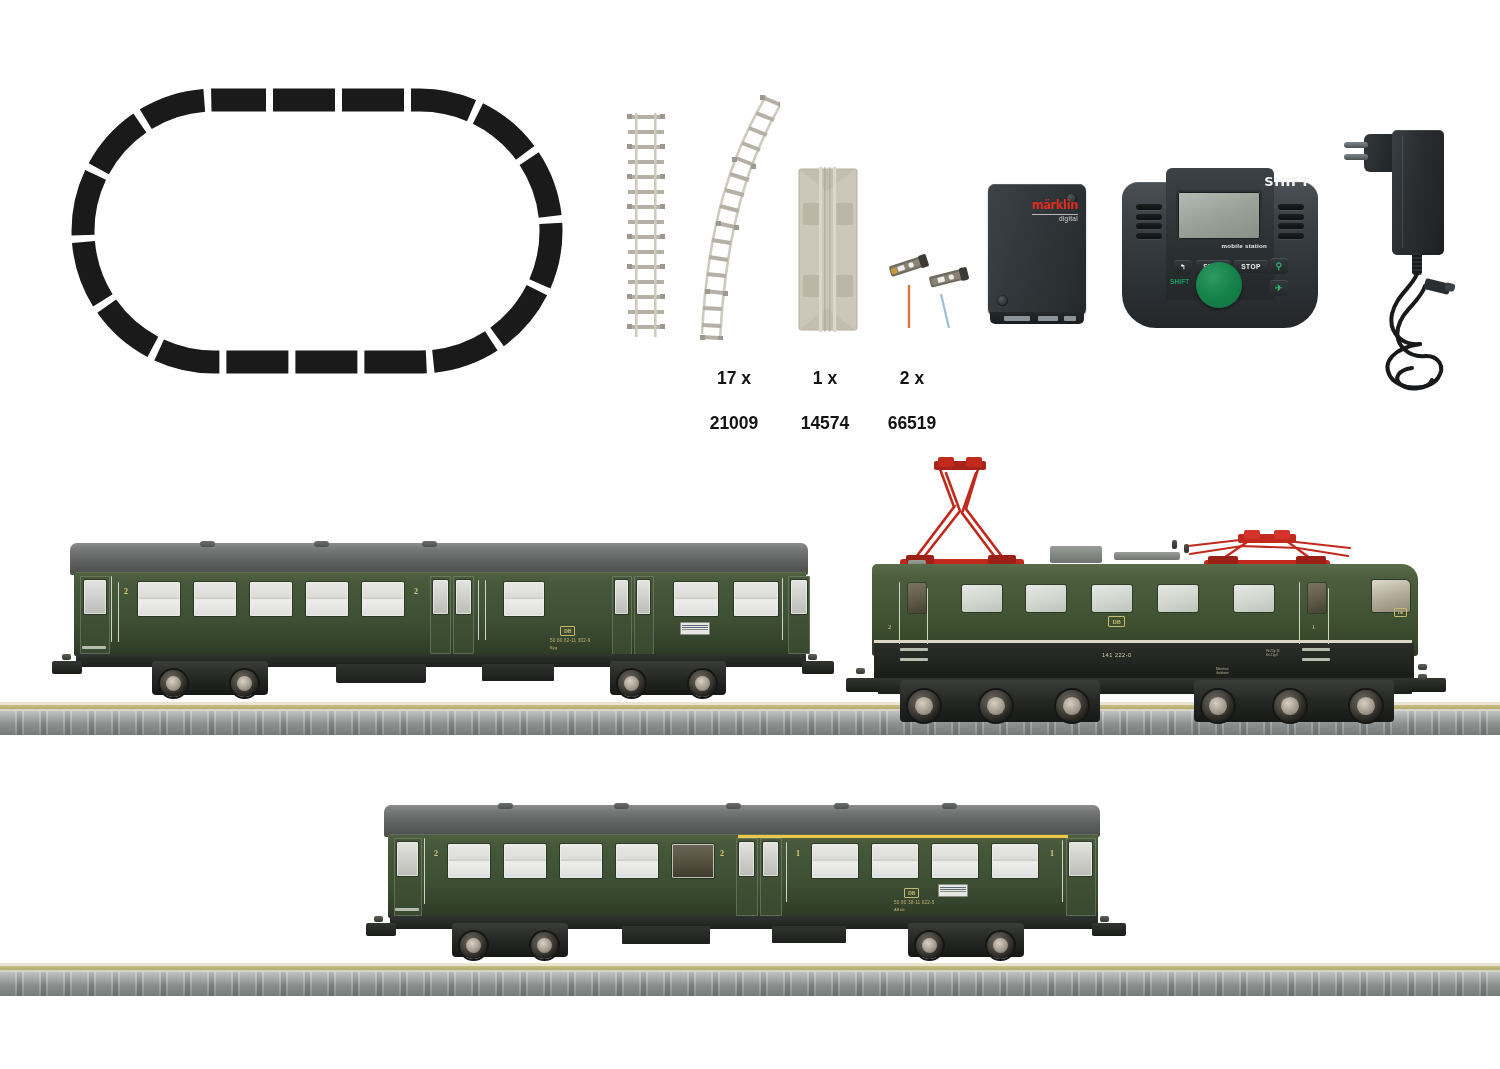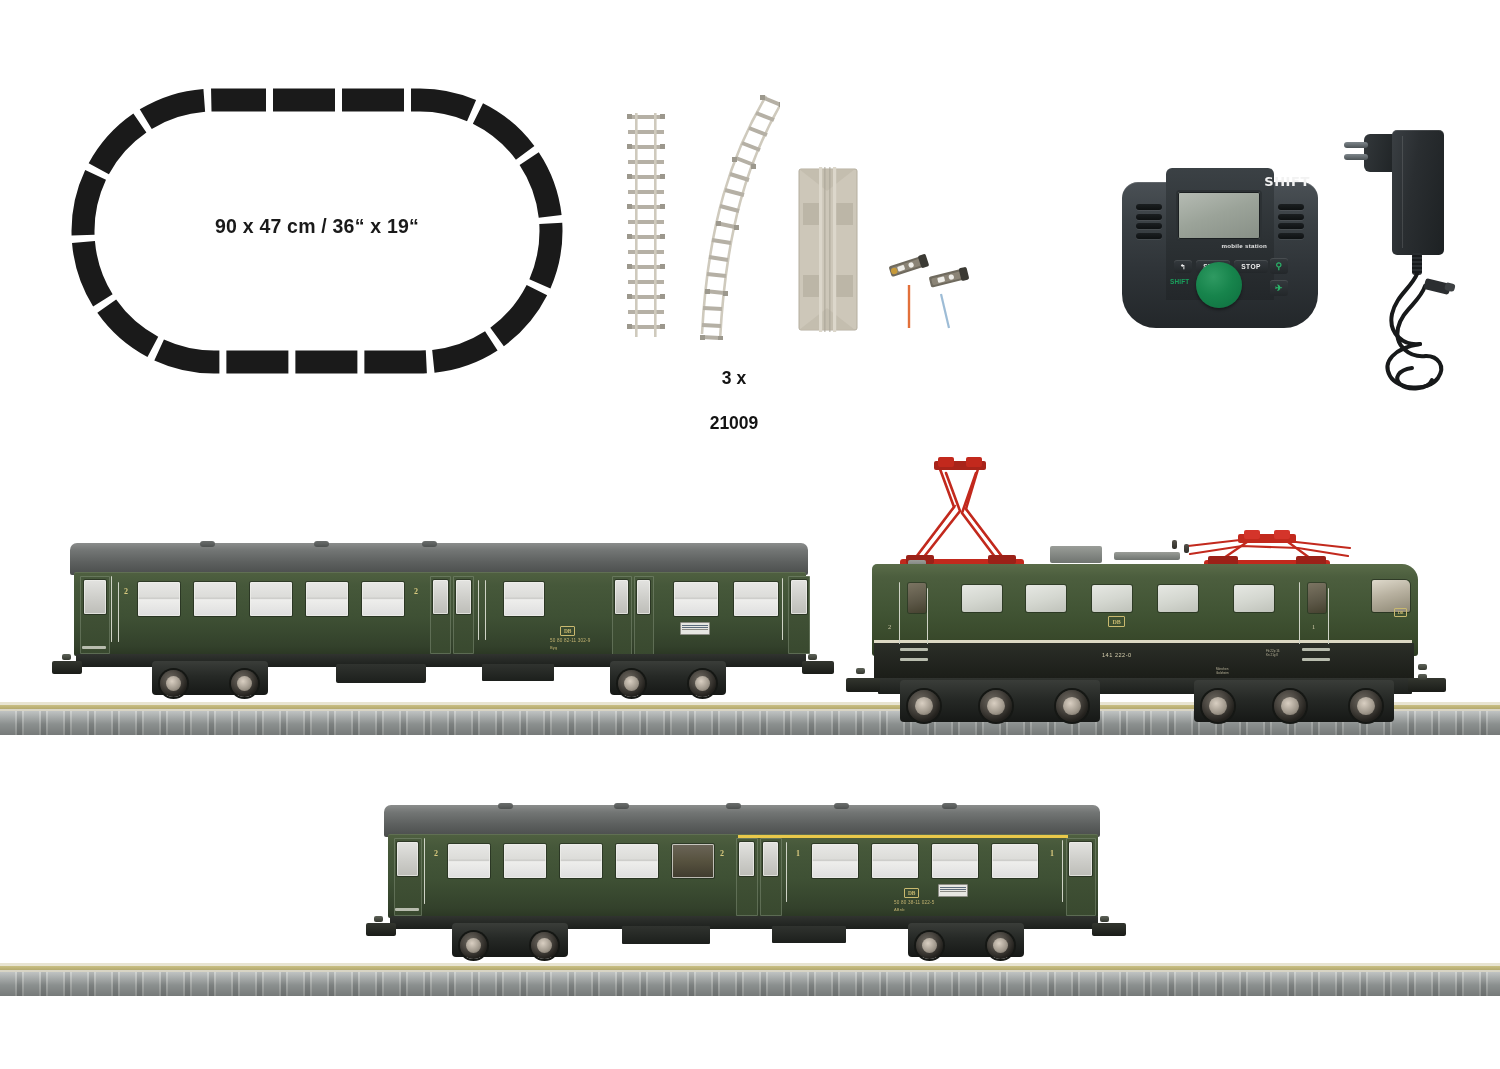--- a/index.html
+++ b/index.html
@@ -275,21 +275,20 @@
 
   <div id="track-plan">
     <div class="oval-wrap">
       <svg width="510" height="298" viewBox="0 0 510 298">
         <defs>
           <path id="ovalpath" d="M 152 18 L 358 18 A 131 131 0 0 1 358 280 L 152 280 A 131 131 0 0 1 152 18 Z"></path>
         </defs>
         <use href="#ovalpath" fill="none" stroke="#1a1a1a" stroke-width="23" stroke-dasharray="62 7" stroke-dashoffset="10"></use>
       </svg>
     </div>
-    <div class="oval-label">90 x 47 cm / 36“ x 19“</div>
   </div>
 
   <div class="part" style="left:624px;top:113px;">
     <svg width="44" height="224" viewBox="0 0 44 224">
       <g>
         <rect x="6" y="0" width="32" height="224" fill="#ffffff"></rect>
         <g fill="#b3aea3">
           
         </g>
 
@@ -366,39 +365,43 @@
             <rect x="38" y="129" width="5" height="5"></rect>
           <rect x="9" y="193" width="5" height="5"></rect>
             <rect x="27" y="195" width="5" height="5"></rect>
           <rect x="4" y="239" width="5" height="5"></rect>
             <rect x="22" y="240" width="5" height="5"></rect>
         </g>
       </g>
     </svg>
   </div>
   <div class="part-caption" style="left:692px;top:345px;width:84px;">
-    <div>3 x</div>
+    <div>17 x</div>
     <div>21009</div>
   </div>
 
   <div class="part" style="left:797px;top:167px;">
     <svg width="62" height="165" viewBox="0 0 62 165">
       <rect x="2" y="2" width="58" height="161" rx="2" fill="#cdc7b9"></rect>
       <rect x="2" y="2" width="58" height="161" rx="2" fill="none" stroke="#b4ae9f"></rect>
       <path d="M2 2 L30 24 L58 2 Z" fill="#c2bcad" opacity=".8"></path>
       <path d="M2 163 L30 141 L58 163 Z" fill="#c2bcad" opacity=".8"></path>
       <rect x="6" y="36" width="17" height="22" fill="#bcb6a7"></rect>
       <rect x="39" y="36" width="17" height="22" fill="#bcb6a7"></rect>
       <rect x="6" y="108" width="17" height="22" fill="#bcb6a7"></rect>
       <rect x="39" y="108" width="17" height="22" fill="#bcb6a7"></rect>
       <rect x="22" y="0" width="3.2" height="165" fill="#dcd7cb"></rect>
       <rect x="36" y="0" width="3.2" height="165" fill="#dcd7cb"></rect>
       <rect x="27" y="0" width="1.6" height="165" fill="#a9a396" opacity=".6"></rect>
       <rect x="32" y="0" width="1.6" height="165" fill="#a9a396" opacity=".6"></rect>
     </svg>
+  </div>
+  <div class="part-caption" style="left:783px;top:345px;width:84px;">
+    <div>1 x</div>
+    <div>14574</div>
   </div>
 
   <div class="part" style="left:888px;top:250px;">
     <svg width="84" height="80" viewBox="0 0 84 80">
       <g transform="rotate(-18 22 18)">
         <rect x="2" y="10" width="38" height="11" rx="2" fill="#6f6a5e"></rect>
         <rect x="4" y="12" width="34" height="7" rx="1.5" fill="#8b8476"></rect>
         <rect x="10" y="13" width="7" height="5" rx="1" fill="#efeee9"></rect>
         <circle cx="24" cy="15.5" r="2.6" fill="#efeee9"></circle>
         <rect x="33" y="9" width="8" height="13" rx="2" fill="#3b3a34"></rect>
@@ -408,21 +411,38 @@
       <g transform="rotate(-14 62 30)">
         <rect x="42" y="22" width="38" height="11" rx="2" fill="#6f6a5e"></rect>
         <rect x="44" y="24" width="34" height="7" rx="1.5" fill="#8b8476"></rect>
         <rect x="50" y="25" width="7" height="5" rx="1" fill="#efeee9"></rect>
         <circle cx="64" cy="27.5" r="2.6" fill="#efeee9"></circle>
         <rect x="73" y="21" width="8" height="13" rx="2" fill="#3b3a34"></rect>
       </g>
       <line x1="53" y1="44" x2="61" y2="78" stroke="#9dbcd6" stroke-width="2.2"></line>
     </svg>
   </div>
-
+  <div class="part-caption" style="left:866px;top:345px;width:92px;">
+    <div>2 x</div>
+    <div>66519</div>
+  </div>
+
+  <div id="digital-box">
+    <div class="box-body"></div>
+    <div class="screw" style="right:9px;top:9px;"></div>
+    <div class="screw" style="left:9px;bottom:10px;"></div>
+    <div class="marklin-logo">
+      <div class="m1">märklin</div>
+      <div class="m2">digital</div>
+    </div>
+    <div class="box-foot"></div>
+    <div class="box-port" style="left:16px;width:26px;"></div>
+    <div class="box-port" style="left:50px;width:20px;"></div>
+    <div class="box-port" style="left:76px;width:12px;"></div>
+  </div>
 
   <div id="mobile-station">
     <div class="ms-shell"></div>
     <div class="ms-face"></div>
 
     <div class="ms-brand">SHIFT</div>
     <div class="ms-screen"></div>
     <div class="ms-subbrand">mobile station</div>
 
     <div class="ms-vent" style="left:14px;top:36px;">

